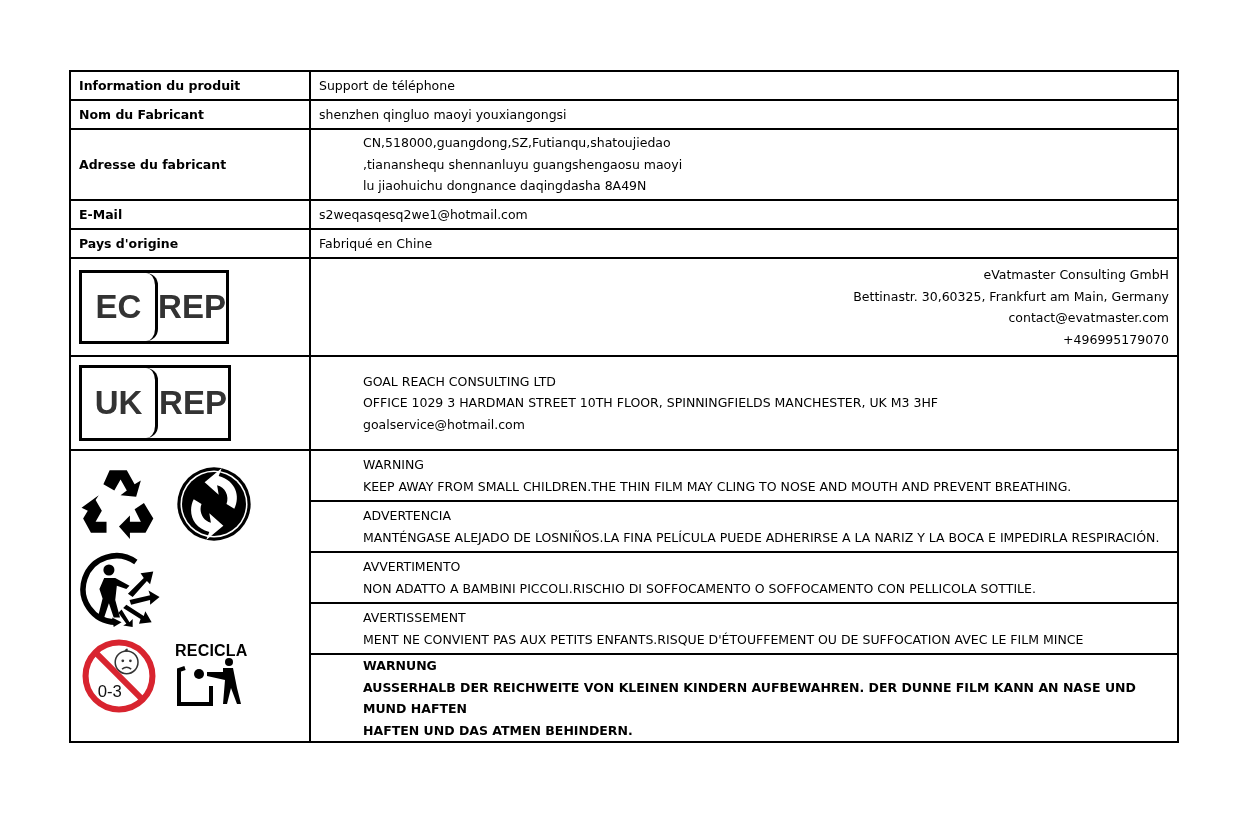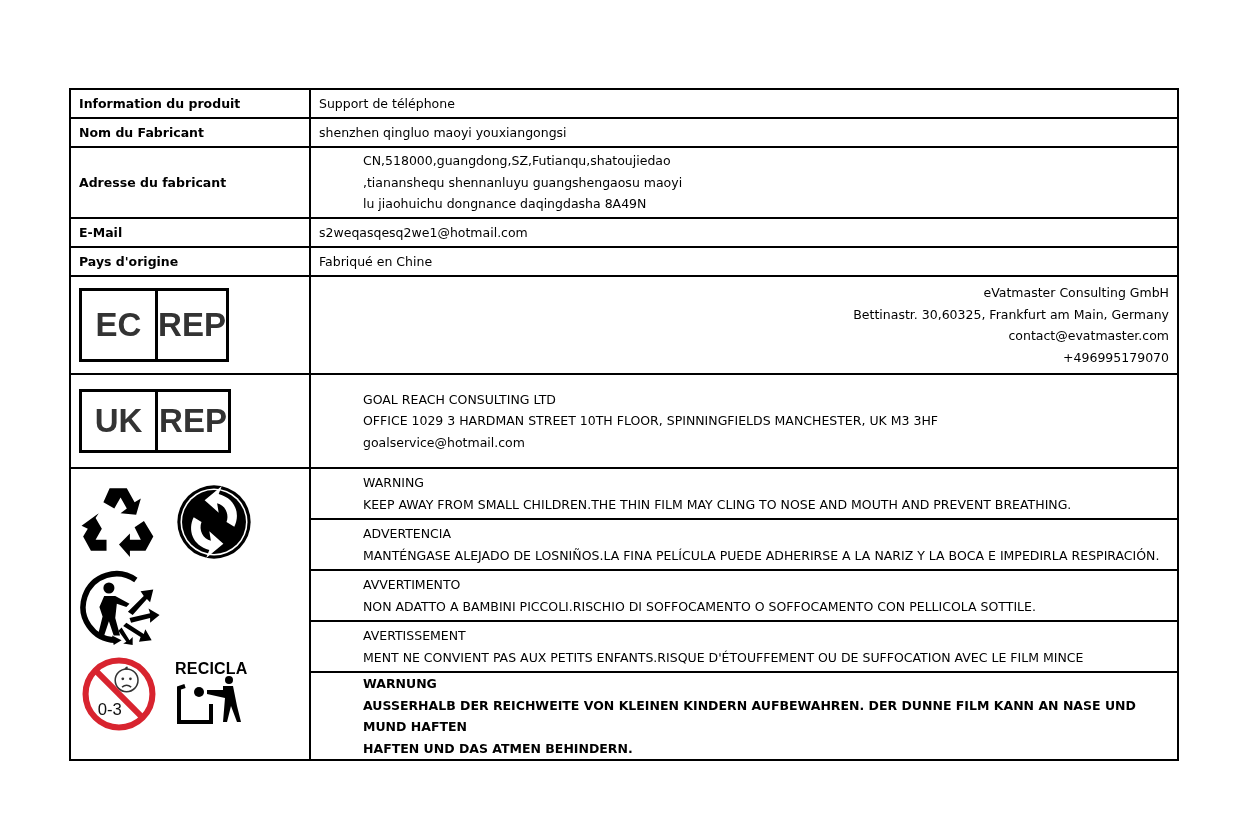--- a/index.html
+++ b/index.html
@@ -1,31 +1,31 @@
 <!DOCTYPE html>
 <html><head>
 <meta charset="utf-8">
 <style>
   html, body { margin: 0; padding: 0; background: #ffffff; }
   body { width: 1248px; height: 831px; position: relative; font-family: "DejaVu Sans", sans-serif; color: #000; }
-  .sheet { position: absolute; left: 69px; top: 88px; width: 1110px; }
+  .sheet { position: absolute; left: 69px; top: 70px; width: 1110px; }
   table.info { border-collapse: collapse; width: 1110px; table-layout: fixed; }
   table.info td { border: 2px solid #000; font-size: 12.5px; line-height: 21.5px; vertical-align: middle; padding: 0 8px; }
   td.label { width: 222px; font-weight: bold; }
   td.value { }
   .r-small td { height: 27px; }
   .r-addr td { height: 69px; }
   .r-ec td { height: 96px; text-align: right; }
   .r-uk td { height: 92px; }
   td.rep-cell { padding: 4px 8px; vertical-align: top; }
   .rep-box { display: flex; width: 150px; height: 74px; border: 3px solid #000; box-sizing: border-box; }
   .rep-box .part { display: flex; align-items: center; justify-content: center; font-family: "Liberation Sans", sans-serif; font-size: 33px; color: #333; }
-  .rep-box .p1 { width: 73px; border-right: 3px solid #000; }
+  .rep-box .p1 { width: 73px; border-right: 3px solid #000; border-radius: 12px; }
   .rep-box .p2 { flex: 1; }
-  .rep-uk { width: 152px; height: 64px; }
+  .rep-uk { width: 152px; height: 76px; }
   td.top { vertical-align: top; padding-top: 4px; }
   .line { display: block; margin-left: 44px; }
   .warn td { height: 49px; vertical-align: top; padding-top: 5px; }
   .warn-last td { height: 70px; font-weight: bold; }
   td.symbols { padding: 0; vertical-align: top; position: relative; }
   .sym { position: absolute; }
   .recicla-label { font-family: "Liberation Sans", sans-serif; font-weight: bold; font-size: 16px; letter-spacing: 0.2px; }
 </style>
 </head>
 <body>

